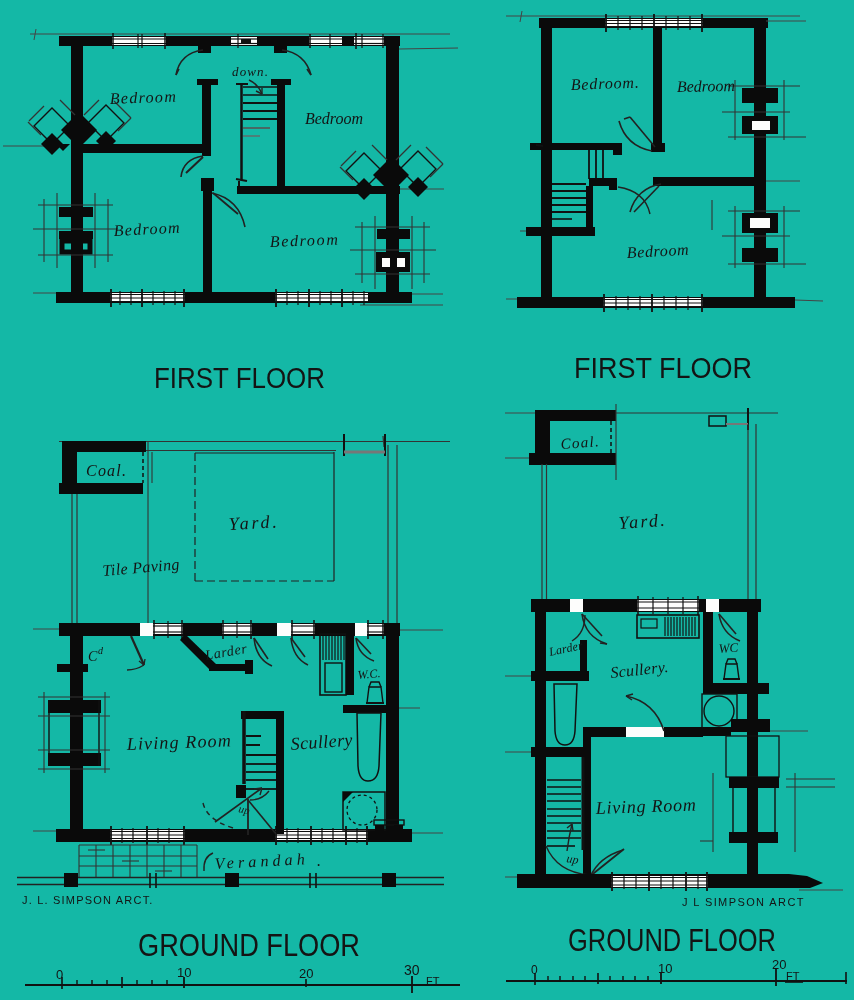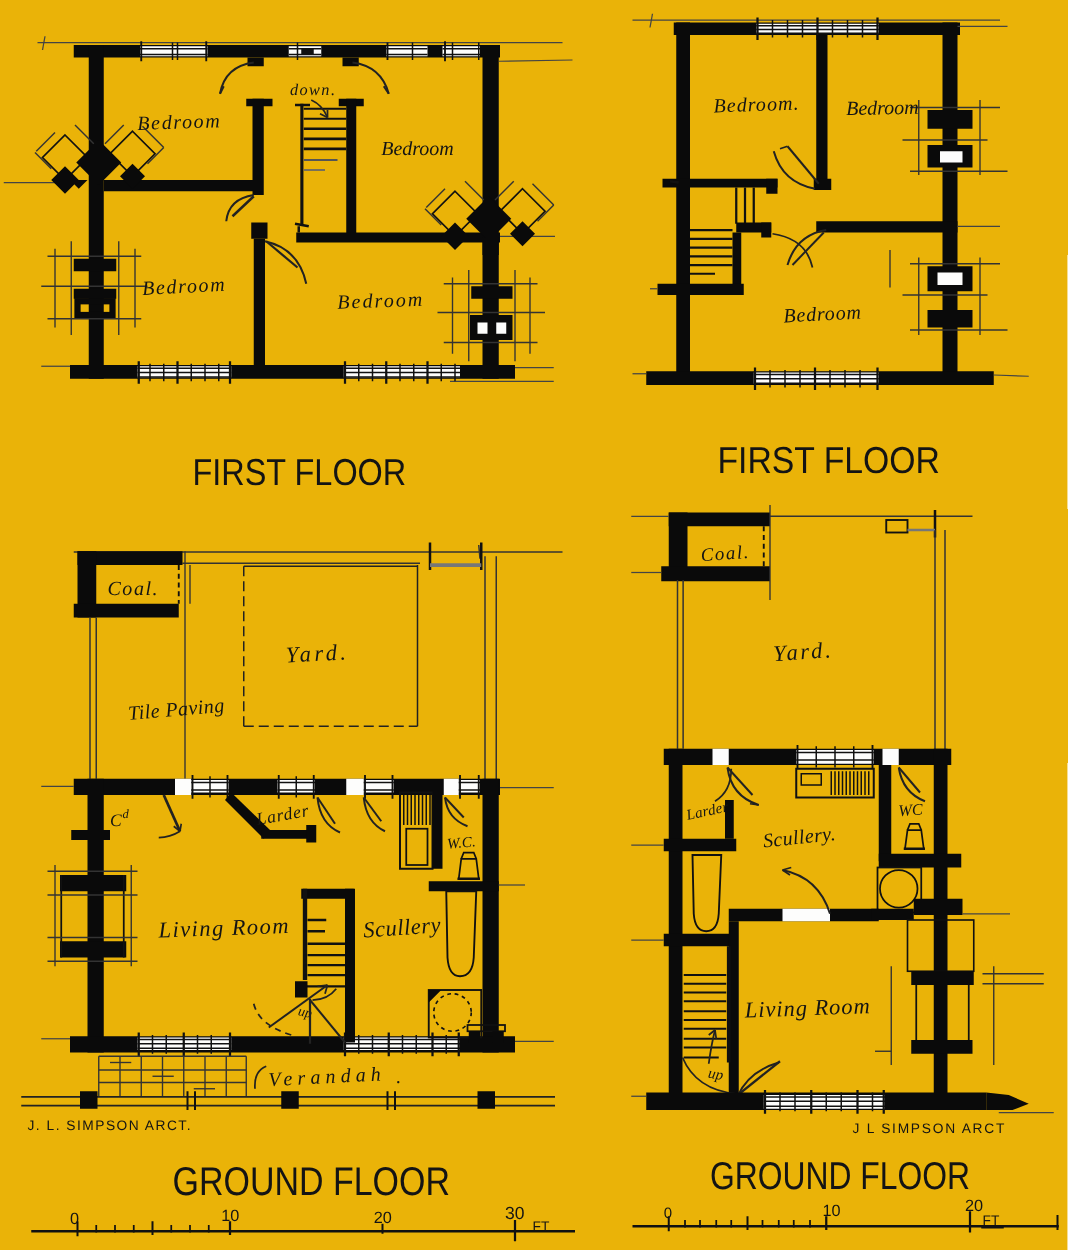--- a/index.html
+++ b/index.html
@@ -1,16 +1,16 @@
 <!DOCTYPE html>
 <html><head>
 <meta charset="utf-8">
 <style>
   html,body{margin:0;padding:0;background:#ffffff;}
-  .sheet{width:854px;height:1000px;position:relative;background:#eab308;}
+  .sheet{width:854px;height:1000px;position:relative;background:#14b8a6;}
   svg{position:absolute;top:0;left:0;}
   text{fill:#141414;}
   .hw{font-family:"Liberation Serif", serif;font-style:italic;}
   .ti{font-family:"Liberation Sans", sans-serif;}
 </style>
 </head>
 <body>
 <div class="sheet">
 <svg width="854" height="1000" viewBox="0 0 854 1000">
 <g id="planA">

